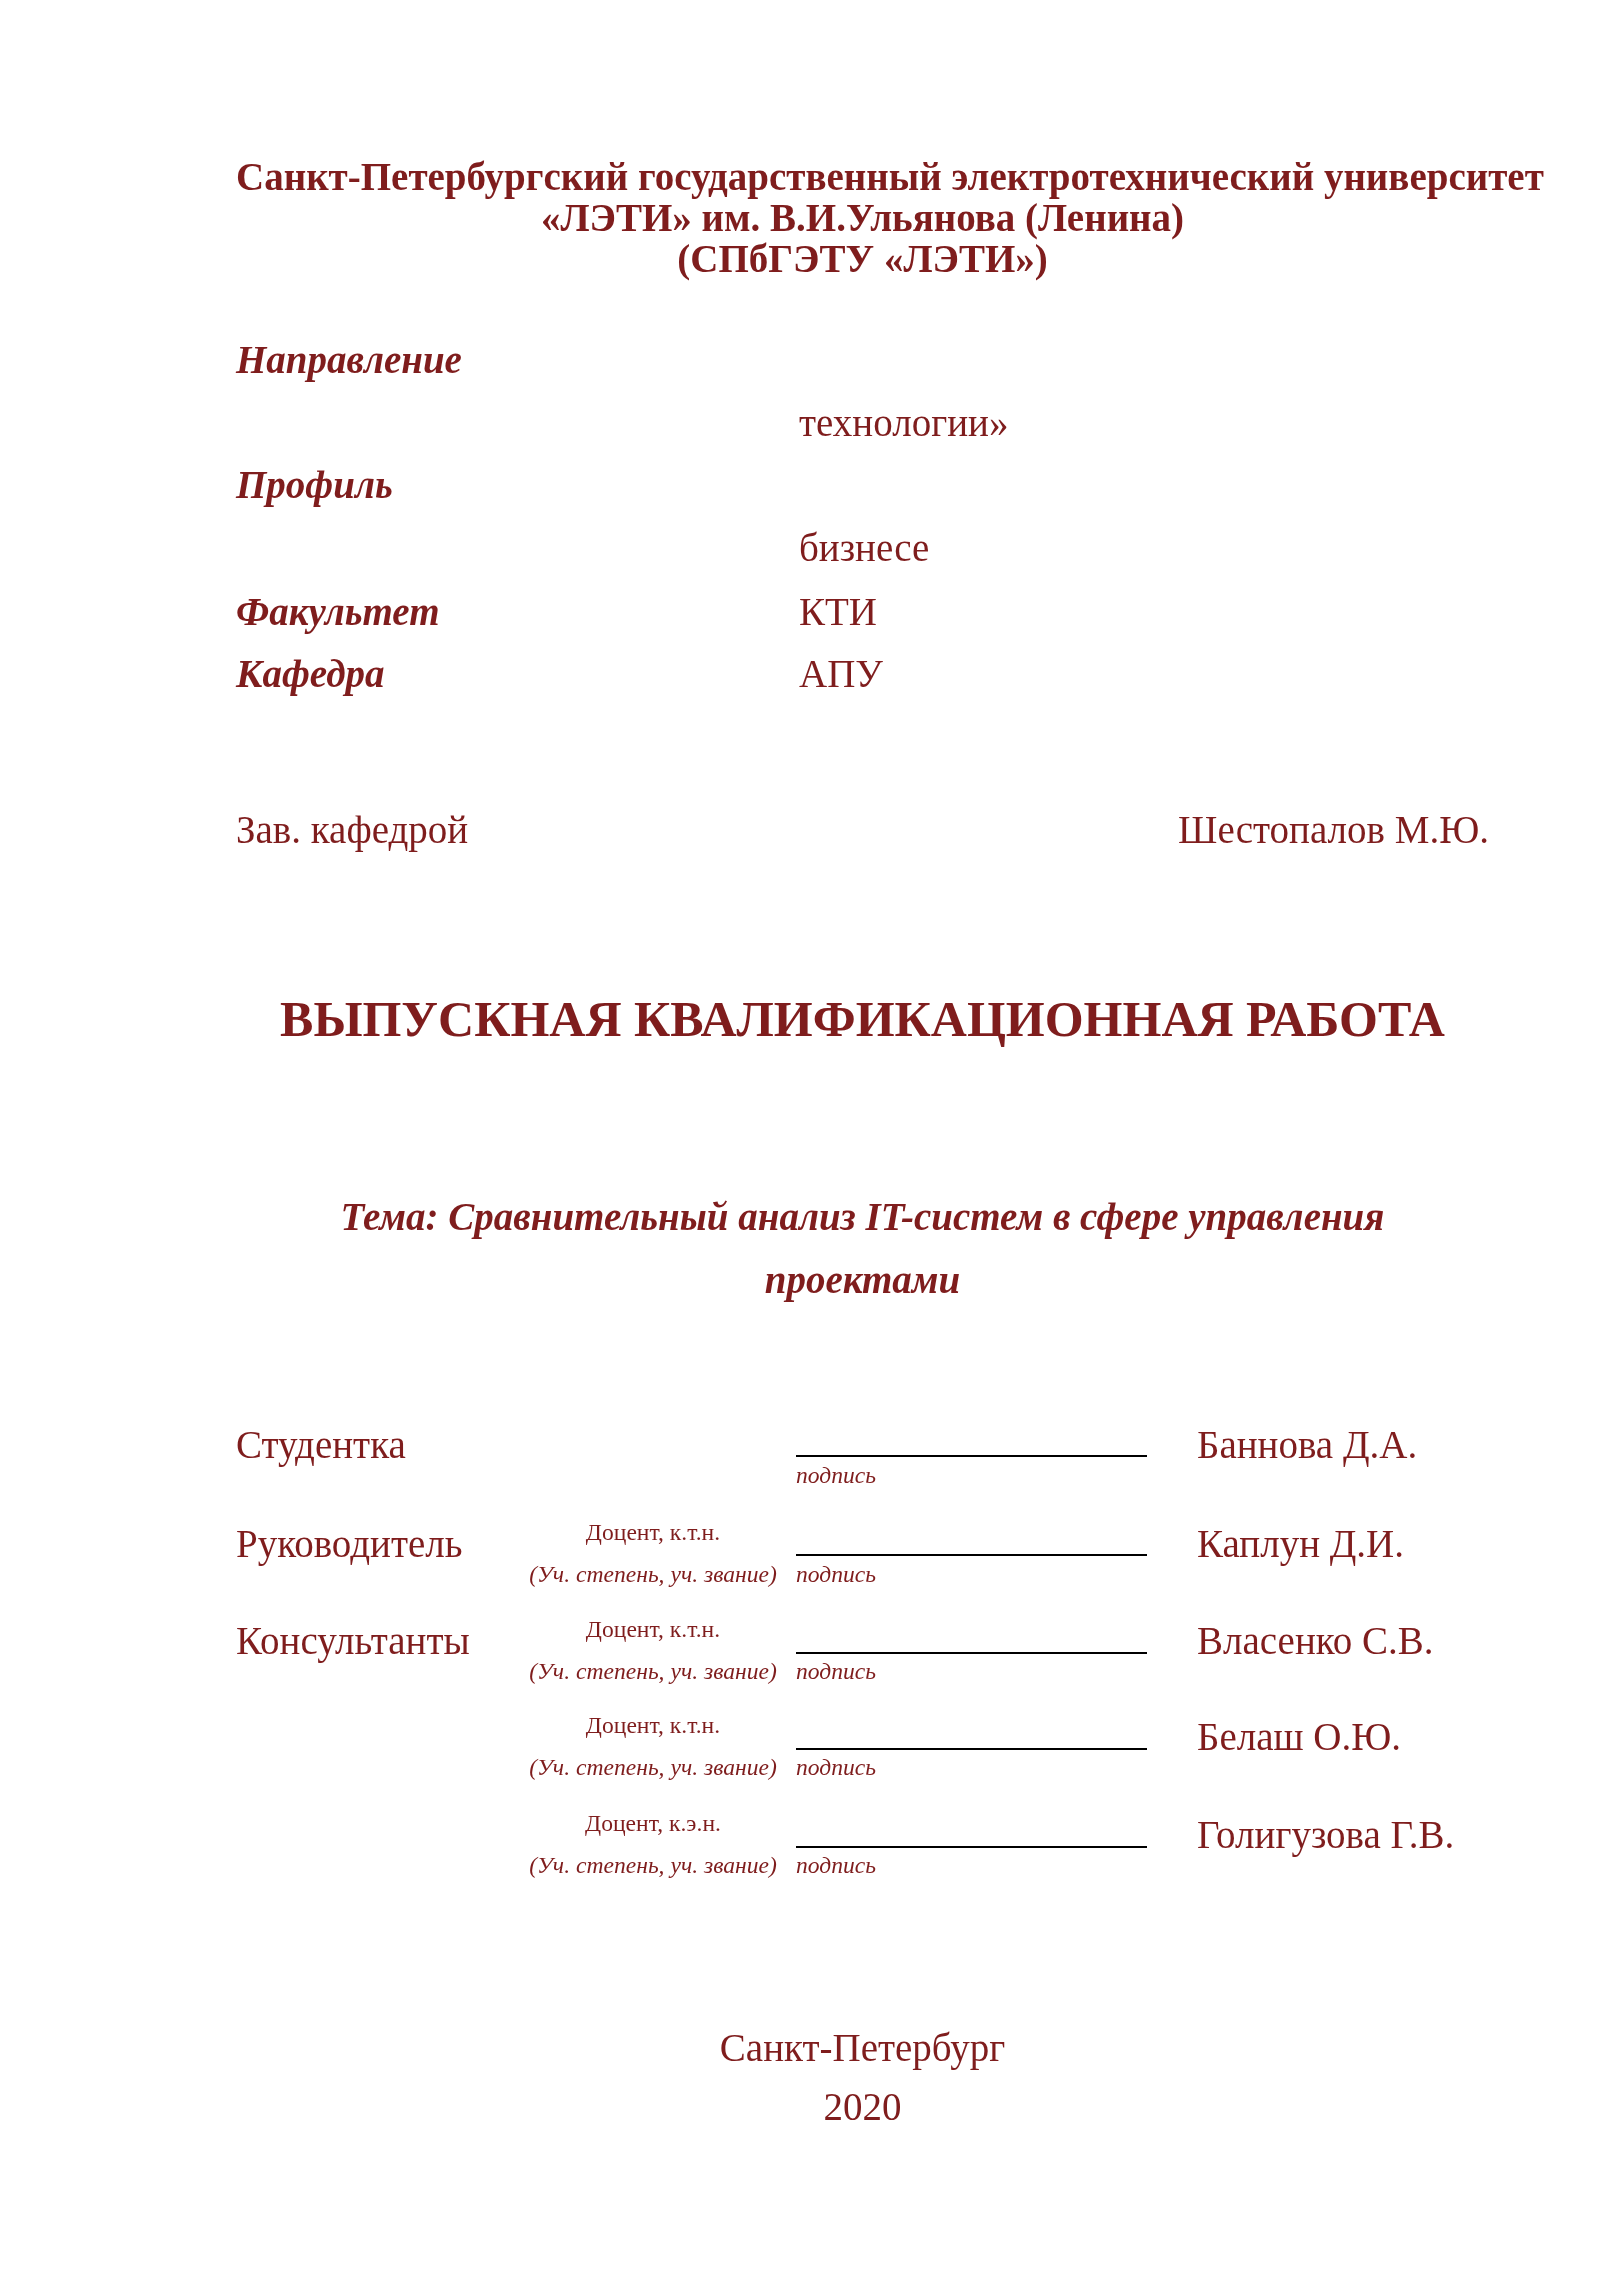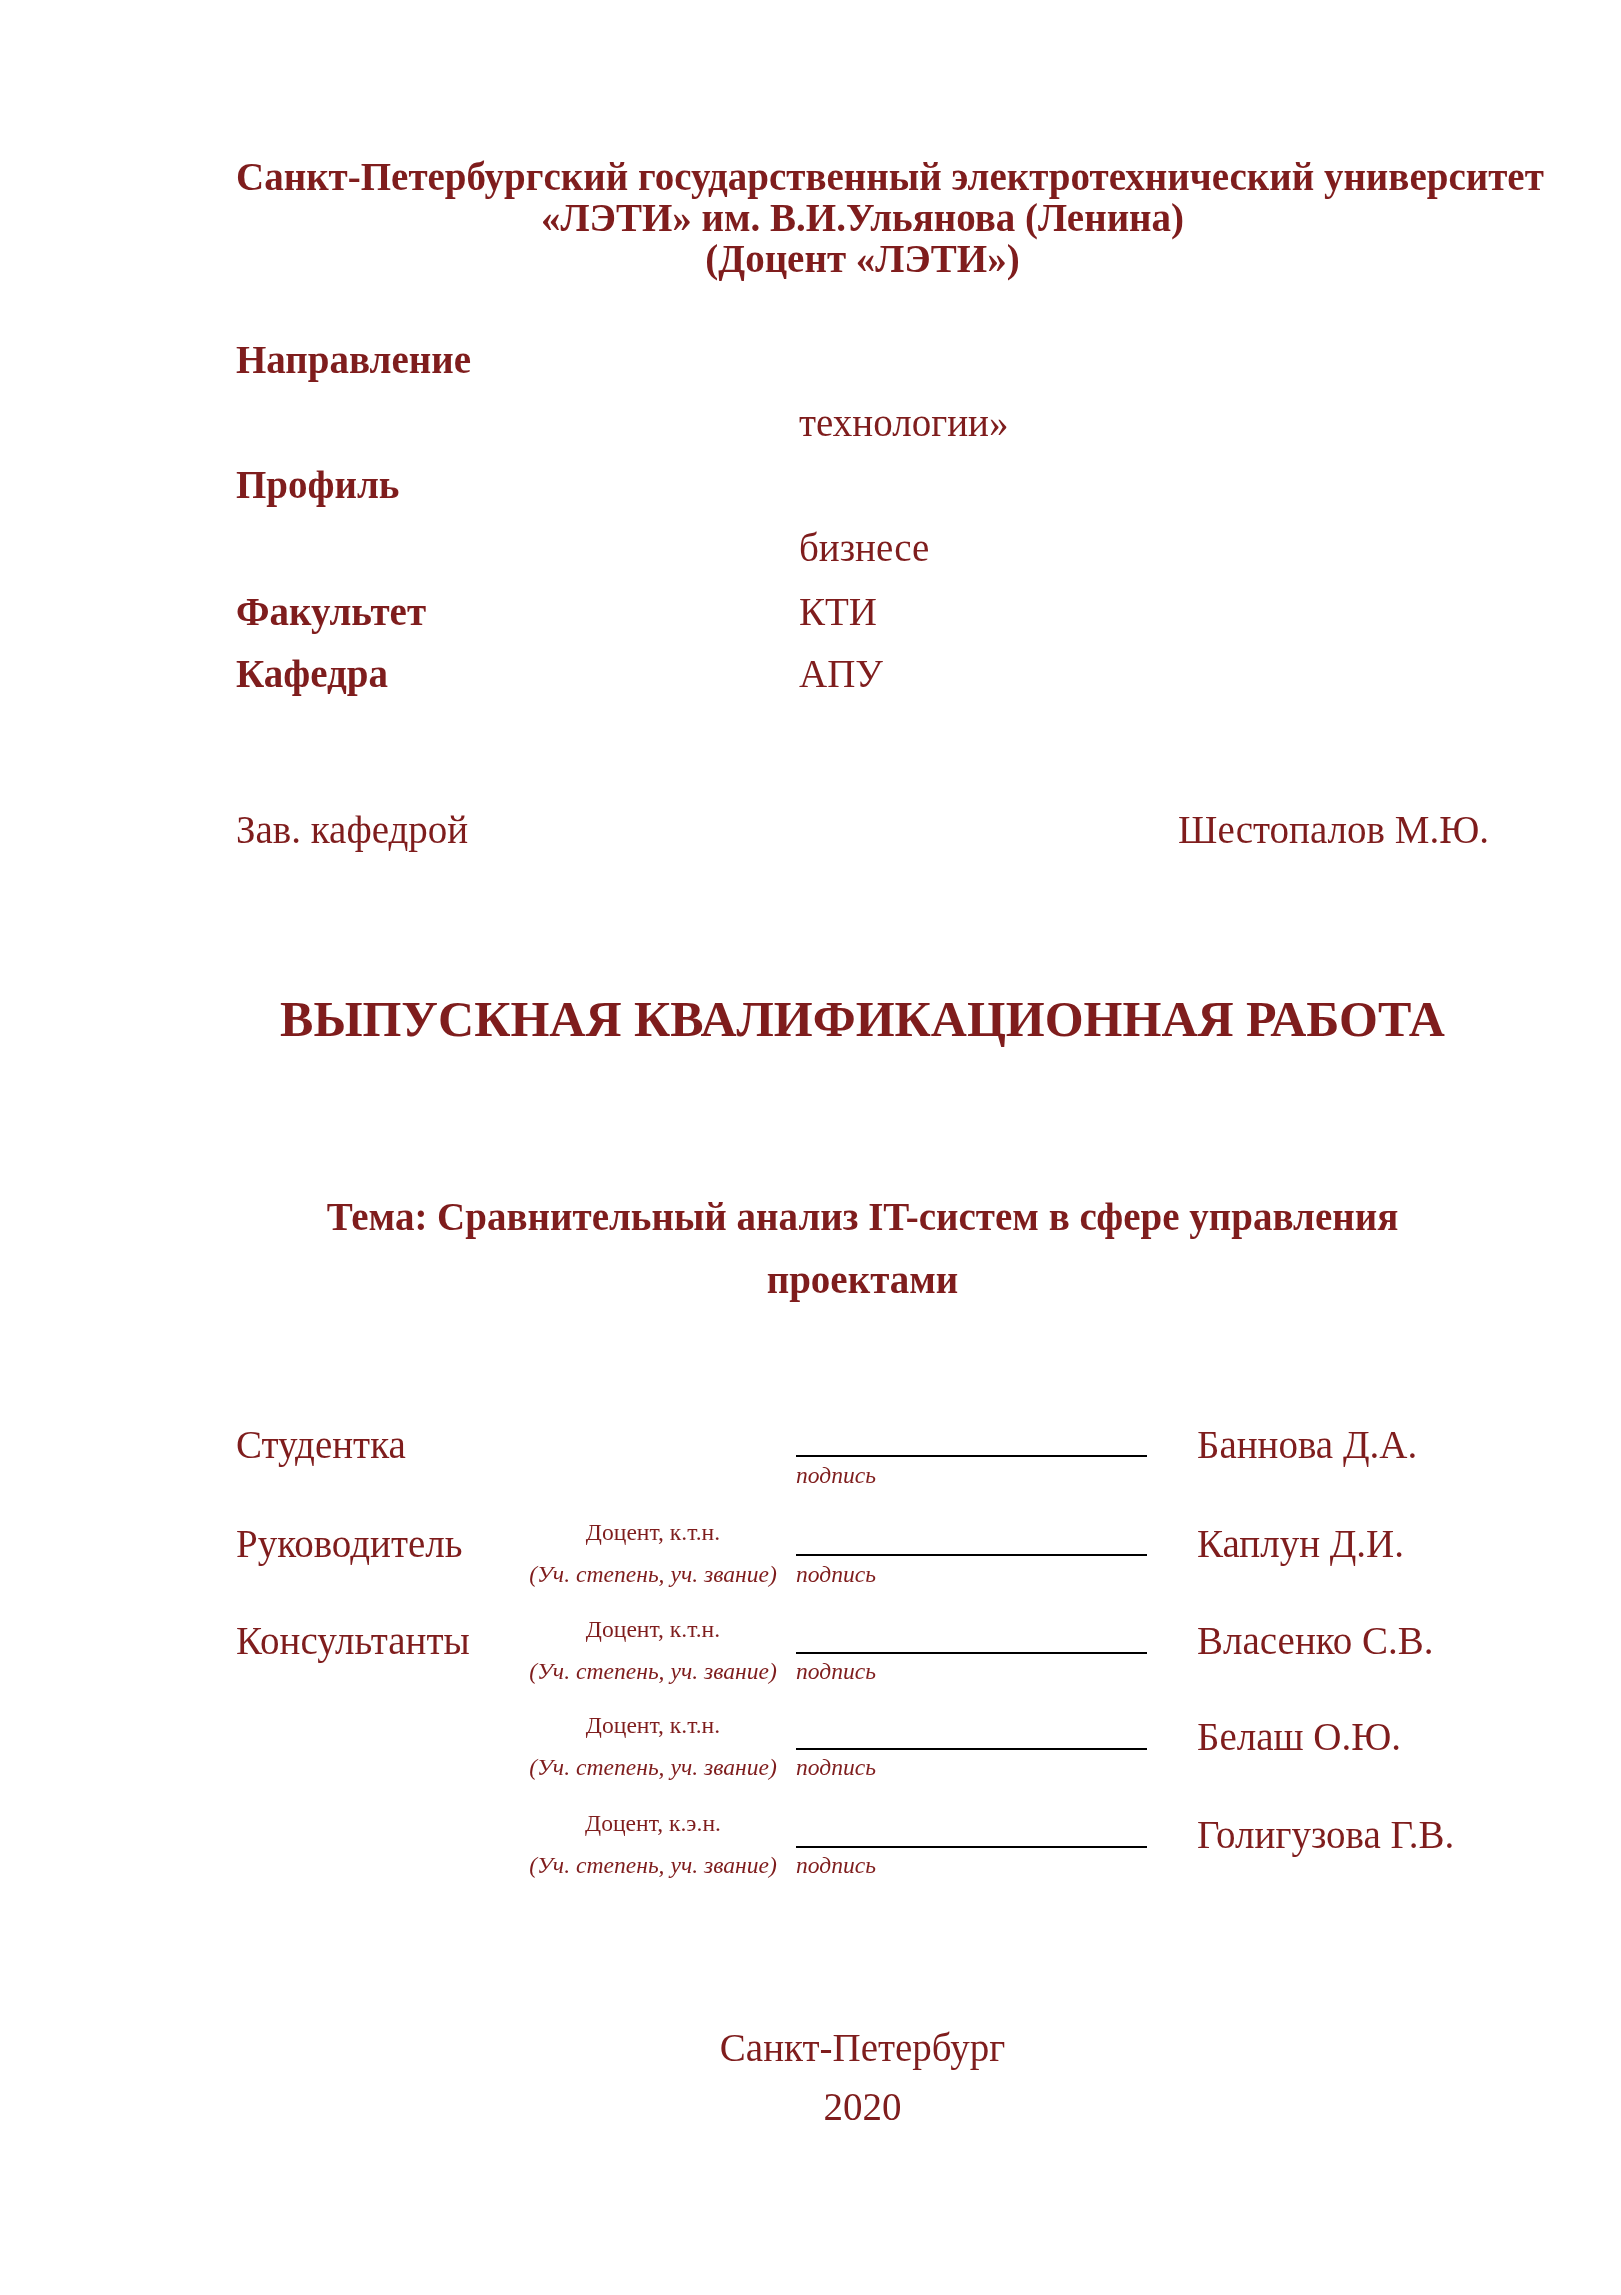--- a/index.html
+++ b/index.html
@@ -5,41 +5,41 @@
   html,body{margin:0;padding:0;background:#888;}
   .page{
     position:relative;
     width:1622px;height:2295px;
     background:#ffffff;
     color:#7f1d1d;
     font-family:"Liberation Serif","DejaVu Serif",serif;
     overflow:hidden;
   }
   .t{position:absolute;white-space:nowrap;line-height:47px;font-size:39px;}
-  .b{font-weight:bold;}
+  .b{font-weight:bold;font-style:italic;}
   .i{font-style:italic;}
   .area{left:236px;width:1253px;}
   .center{text-align:center;}
   .right{text-align:right;}
   .hdr{line-height:41px;font-size:39px;font-weight:bold;text-align:center;}
   .title{font-size:50px;line-height:63px;font-weight:bold;text-align:center;}
   .small{font-size:23.6px;line-height:28px;}
   .degbox{left:496px;width:314px;text-align:center;}
   .sigbox{left:796px;width:351px;text-align:left;}
   .sigline{position:absolute;left:796px;width:351px;height:0;border-top:2.4px solid #000;}
 </style>
 </head>
 <body>
 
 <div class="page">
 
   <div class="t area hdr" style="top:156px;">
     <div>Санкт-Петербургский государственный электротехнический университет</div>
     <div>«ЛЭТИ» им. В.И.Ульянова (Ленина)</div>
-    <div>(Доцент «ЛЭТИ»)</div>
+    <div>(СПбГЭТУ «ЛЭТИ»)</div>
   </div>
 
   <div class="t b" style="left:236px;top:336px;">Направление</div>
   <div class="t b" style="left:236px;top:461px;">Профиль</div>
   <div class="t b" style="left:236px;top:588px;">Факультет</div>
   <div class="t b" style="left:236px;top:650px;">Кафедра</div>
 
   <div class="t" style="left:799px;top:399px;">технологии»</div>
   <div class="t" style="left:799px;top:524px;">бизнесе</div>
   <div class="t" style="left:799px;top:588px;">КТИ</div>

